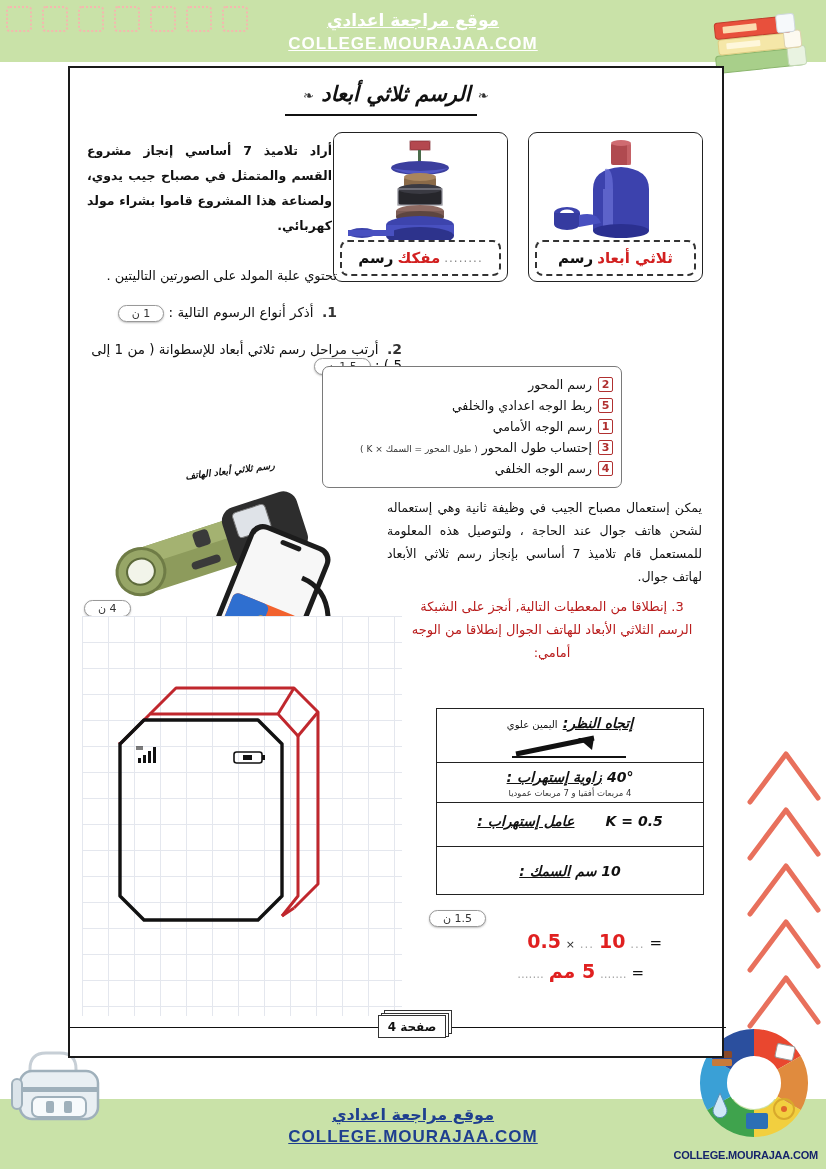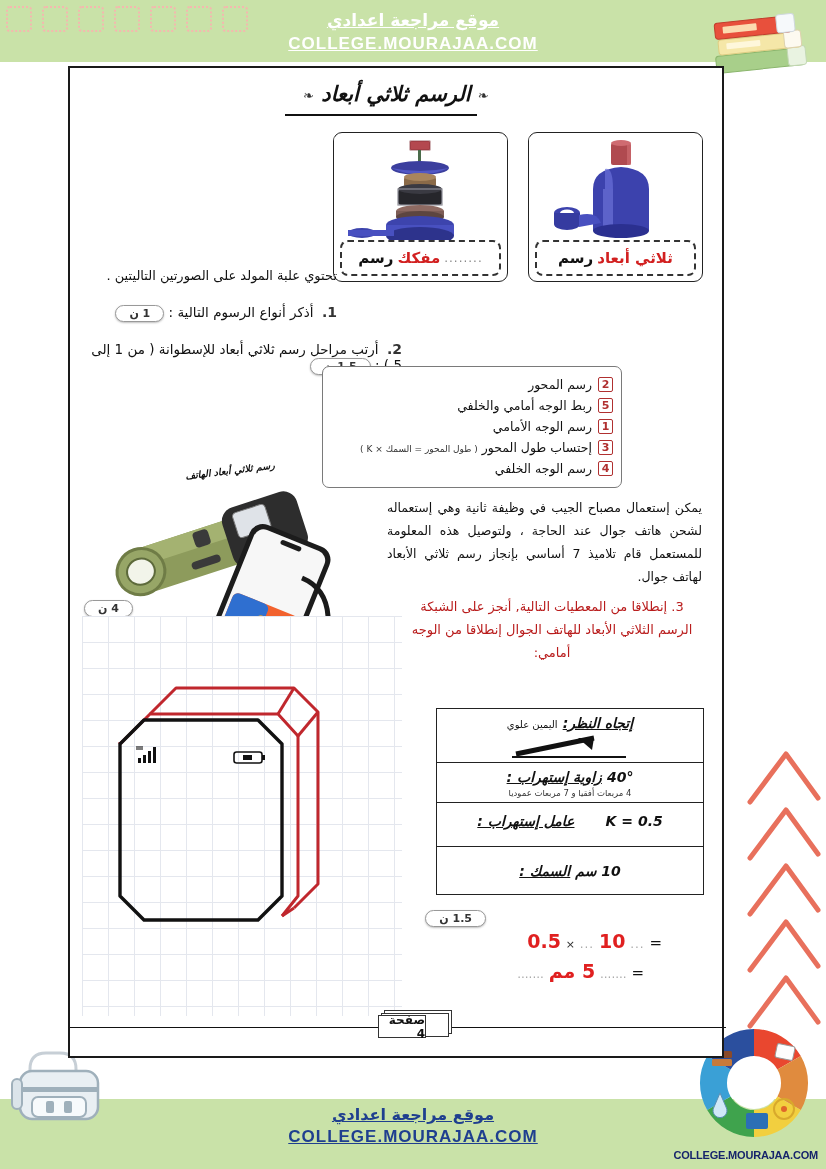--- a/index.html
+++ b/index.html
@@ -120,21 +120,21 @@
 
   
   .q {
     position:absolute; font-size:13.5px; color:#111; text-align:right;
   }
   .q .qnum { font-weight:bold; font-size:14px; color:#333; margin-left:4px;}
   .badge {
     display:inline-block; border:1.4px solid #999; border-radius:11px;
     background:#fff; padding:1px 13px; font-size:11px; color:#333;
     box-shadow:0 1px 2px rgba(0,0,0,.25); vertical-align:middle;
-    font-weight:bold;
+    font-weight:normal;
     text-align:right;
   }
   .badge-abs { position:absolute; }
 
   
   .q1 { top:236px; right:385px; width:252px; }
   
   .q2 { top:273px; right:320px; width:318px; }
 
   
@@ -219,21 +219,21 @@
   }
 
   
   .pagetab {
     position:absolute; bottom:18px; left:308px; width:74px; height:28px;
   }
   .pagetab .sh1 { position:absolute; left:6px; top:0; width:68px; height:24px;
     border:1.4px solid #333; background:#fff; }
   .pagetab .sh2 { position:absolute; left:3px; top:3px; width:68px; height:24px;
     border:1.4px solid #333; background:#fff; }
-  .pagetab .sh3 { position:absolute; left:0; top:5px; width:48px; height:23px;
+  .pagetab .sh3 { position:absolute; left:0; top:5px; width:68px; height:23px;
     border:1.4px solid #333; background:#fff;
     display:flex; align-items:center; justify-content:center;
     font-size:12px; font-weight:bold; color:#111; }
   .pagetab-rule { position:absolute; left:0; bottom:13px; width:74px; height:2px; background:#111; }
 </style>
 </head>
 <body>
 
 <div id="page">
 
@@ -383,20 +383,21 @@
             <path d="M52 78 q18 -4 22 8 l-22 4z" fill="#4850c0"></path>
           </g>
         </svg>
       </div>
       <div class="fig-caption">
         <span class="ans">ثلاثي أبعاد</span>
         <span>رسم</span>
       </div>
     </div>
 
+    <div class="intro">أراد تلاميذ 7 أساسي إنجاز مشروع القسم والمتمثل في مصباح جيب يدوي، ولصناعة هذا المشروع قاموا بشراء مولد كهربائي.</div>
     <div class="intro-2">تحتوي علبة المولد على الصورتين التاليتين .</div>
 
     <div class="q q1">
       <span class="qnum">1.</span>
       <span>أذكر أنواع الرسوم التالية :</span>
       <span class="badge">1 ن</span>
     </div>
 
     <div class="q q2">
       <span class="qnum">2.</span>
@@ -404,21 +405,21 @@
       <span class="badge">1.5 ن</span>
     </div>
 
     <div class="steps-box">
       <div class="step" style="justify-content:flex-start;">
         <span class="step-num">2</span>
         <span class="step-txt">رسم المحور</span>
       </div>
       <div class="step">
         <span class="step-num">5</span>
-        <span class="step-txt">ربط الوجه أمامي والخلفي</span>
+        <span class="step-txt">ربط الوجه اعدادي والخلفي</span>
       </div>
       <div class="step">
         <span class="step-num">1</span>
         <span class="step-txt">رسم الوجه الأمامي</span>
       </div>
       <div class="step">
         <span class="step-num">3</span>
         <span class="step-txt">
           <span>إحتساب طول المحور</span>
           <span class="sub">( طول المحور = السمك × K )</span>

